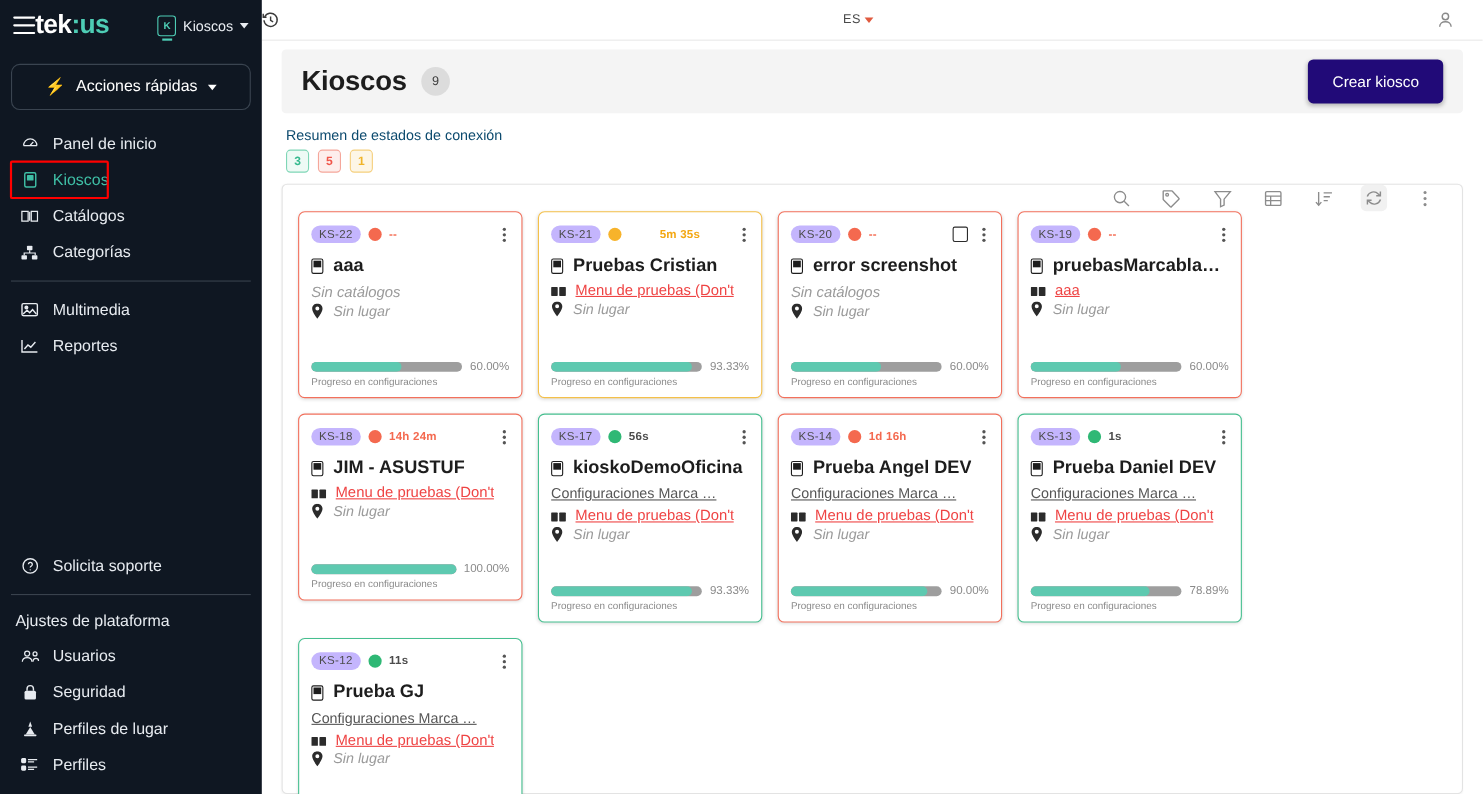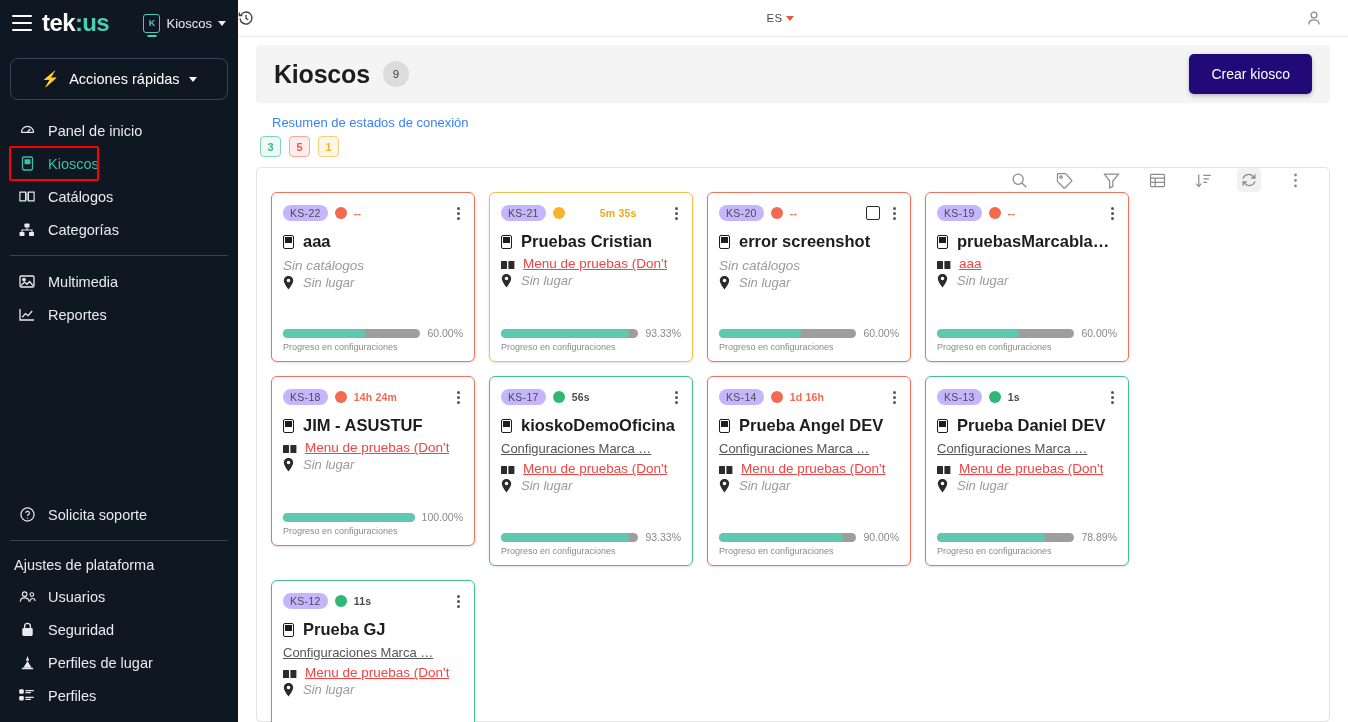--- a/index.html
+++ b/index.html
@@ -8,21 +8,21 @@
     font-family: "Liberation Sans", sans-serif;
     background: #ffffff; overflow: hidden;
   }
   #app { position: relative; width: 1348px; height: 722px; display: flex; background:#fff; }
 
   
   .sidebar {
     width: 238px; height: 722px; background: #0f1722; color: #ffffff;
     flex: 0 0 238px; position: relative; overflow: hidden;
   }
-  .sb-top { display: flex; align-items: center; height: 46px; padding: 0 12px; gap: 10px; }
+  .sb-top { display: flex; align-items: center; height: 46px; padding: 0 12px; gap: 0; }
   .hamburger { width: 20px; height: 16px; display:flex; flex-direction:column; justify-content:space-between; cursor:pointer; }
   .hamburger i { display:block; height:2px; background:#fff; border-radius:2px; }
   .logo { font-size: 24px; font-weight: 700; letter-spacing: -0.6px; color:#fff; line-height:1; }
   .logo .tk { color:#fff; }
   .logo .us { color:#4ecdb5; }
   .logo .dot { color:#4ecdb5; }
   .kiosk-switch { margin-left: auto; display:flex; align-items:center; gap:6px; font-size:13px; color:#e9edf2; }
   .kiosk-badge {
     width: 17px; height: 19px; border: 1.6px solid #4ecdb5; border-radius: 3px;
     display:flex; align-items:center; justify-content:center; font-size:9px; color:#4ecdb5; font-weight:700;
@@ -65,21 +65,21 @@
   .count-chip {
     margin-left: 13px; min-width: 26px; height: 26px; border-radius:50%; background:#dcdcdc;
     color:#3d3d3d; font-size:11.5px; display:flex; align-items:center; justify-content:center; padding: 0 7px;
   }
   .create-btn {
     margin-left:auto; background:#210a78; color:#fff; font-size:14px; border:none; border-radius:5px;
     height: 40px; padding: 0 22px; cursor:pointer; box-shadow: 0 2px 4px rgba(0,0,0,.25);
   }
 
   .summary { padding: 12px 0 0 22px; }
-  .summary-label { font-size: 13px; color:#3b82f6;margin-left:12px; }
+  .summary-label { font-size: 13px; color:#0c4a6e; }
   .chips { display:flex; gap:8px; margin-top: 6px; }
   .chip { width: 21px; height:21px; border-radius:4px; display:flex; align-items:center; justify-content:center; font-size:11px; font-weight:700; }
   .chip.g { border:1px solid #7fd6b6; background:#eefaf5; color:#35b98e;}
   .chip.r { border:1px solid #f5a79b; background:#fdeeec; color:#f0564a;}
   .chip.y { border:1px solid #f5cf7d; background:#fdf6e6; color:#f0b429;}
 
   .panel {
     margin: 10px 18px 0 18px; background:#fff; border:1px solid #e3e3e3; border-radius:5px;
     flex:1; display:flex; flex-direction:column; min-height:0; box-shadow: 0 1px 2px rgba(0,0,0,.04);
   }

